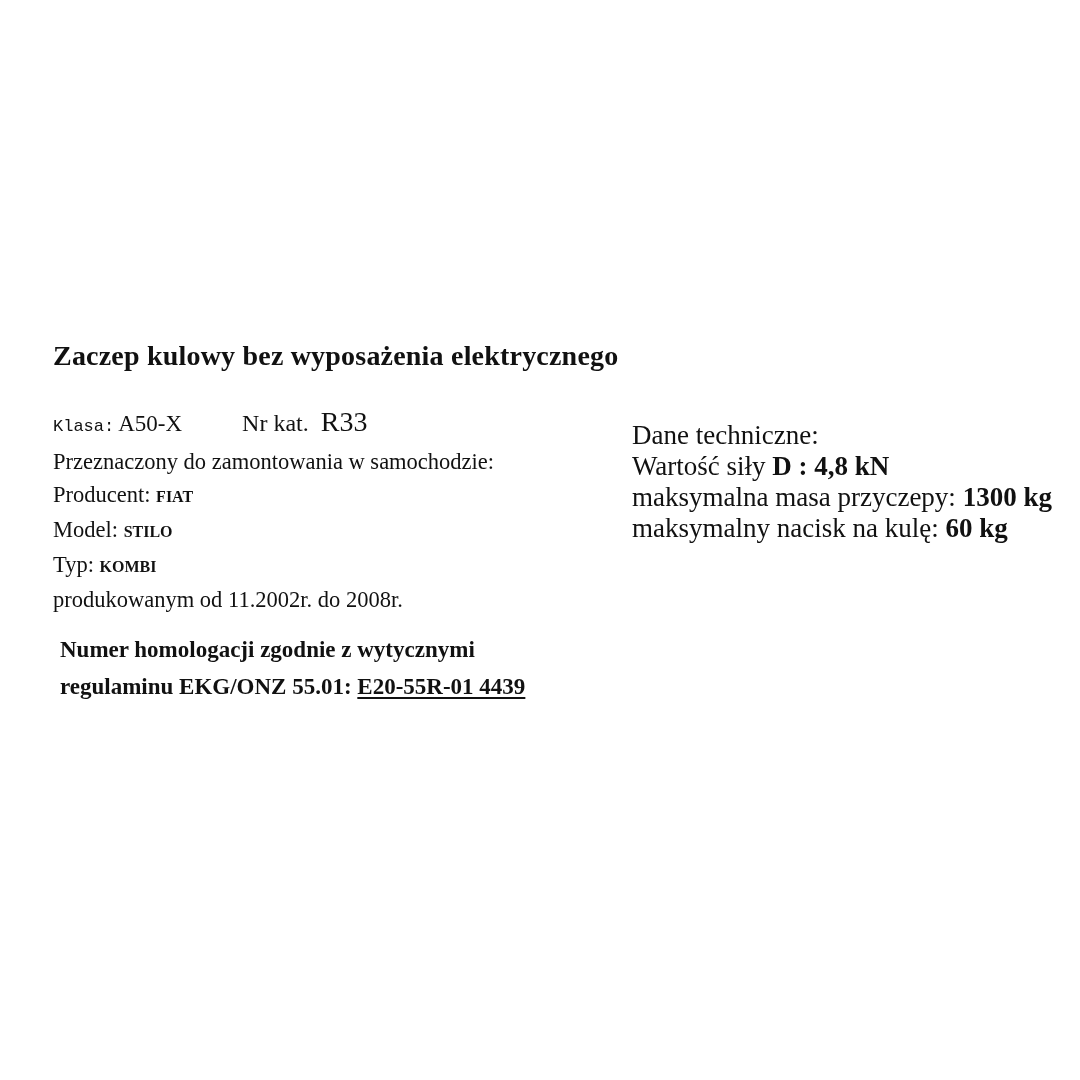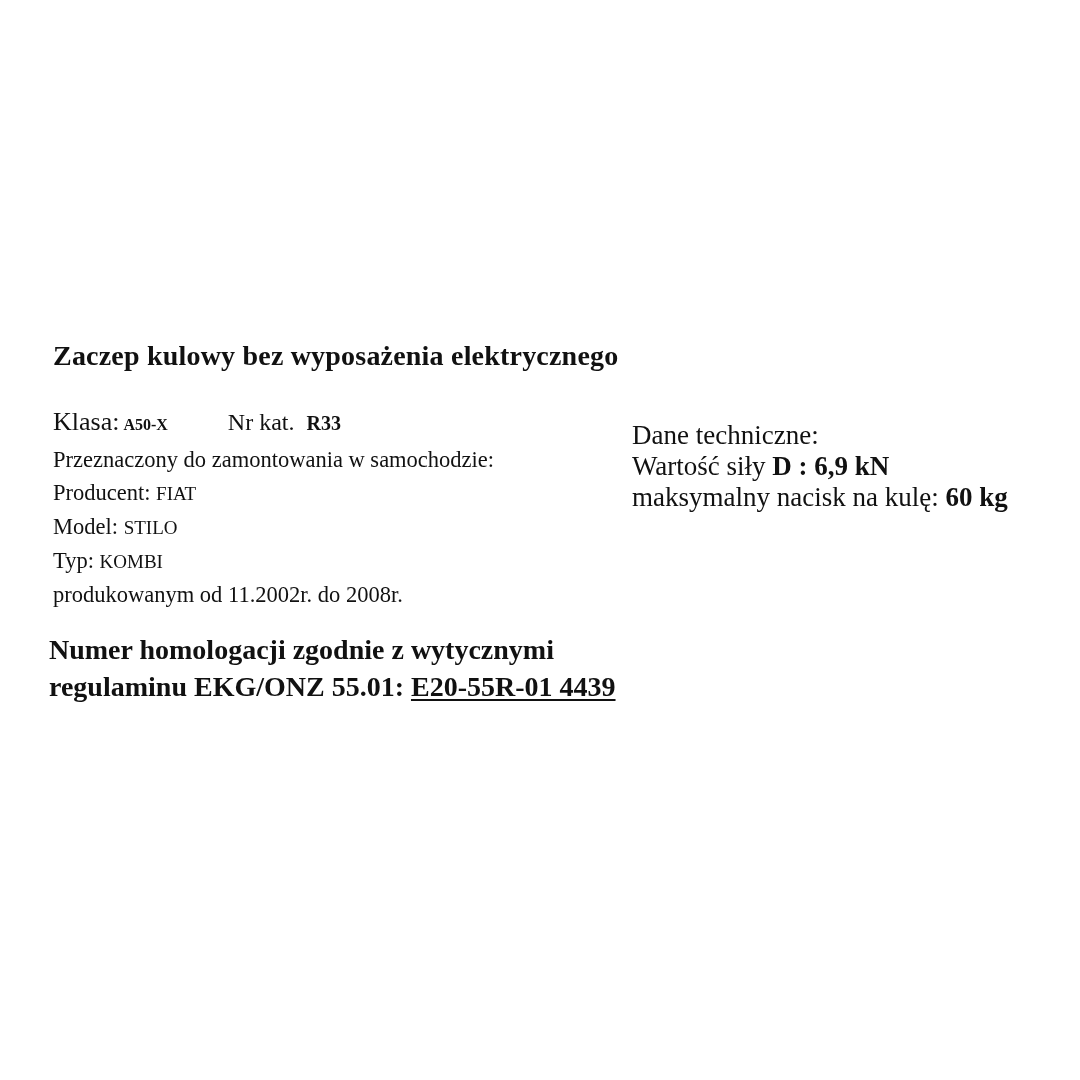--- a/index.html
+++ b/index.html
@@ -47,53 +47,53 @@
     white-space: nowrap;
   }
   .line .lbl { font-weight: normal; text-align: center; }
   .line .val { font-weight: bold; }
 
   .klasa-row {
     display: block;
     white-space: nowrap;
     line-height: 36px;
   }
-  .klasa-row .lbl { font-size: 26px; }
-  .klasa-row .val { font-size: 16px; font-weight: bold; }
+  .klasa-row .lbl { font-size: 17px; font-family: Liberation Mono, monospace; }
+  .klasa-row .val { font-size: 23px; font-weight: normal; }
   .klasa-row .katlbl {
     font-size: 24px;
     margin-left: 56px;
   }
   .klasa-row .katval {
-    font-size: 20px;
-    font-weight: bold;
+    font-size: 28px;
+    font-weight: normal;
     margin-left: 8px;
   }
 
-  .big-val { font-size: 19px; font-weight: normal; }
+  .big-val { font-size: 16px; font-weight: bold; }
 
   
   .right-col {
     position: absolute;
     left: 632px;
     top: 420px;
     width: 430px;
   }
   .right-col .line {
     font-size: 27px;
     line-height: 31px;
   }
 
   
   .homolog {
     position: absolute;
-    left: 49px;
+    left: 60px;
     top: 631px;
     width: 700px;
-    font-size: 28px;
+    font-size: 23px;
     font-weight: bold;
     line-height: 37px;
   }
   .homolog .underlined {
     text-decoration: underline;
     text-underline-offset: 3px;
   }
 </style>
 </head>
 <body>
@@ -132,23 +132,27 @@
 
   </div>
 
   <div class="right-col">
 
     <div class="line">Dane techniczne:</div>
 
     <div class="line">
       <span>Wartość siły</span>
       <span class="val" style="font-weight:bold">D</span>
-      <span class="val" style="font-weight:bold">: 6,9 kN</span>
+      <span class="val" style="font-weight:bold">: 4,8 kN</span>
     </div>
 
+    <div class="line">
+      <span>maksymalna masa przyczepy:</span>
+      <span class="val" style="font-weight:bold">1300 kg</span>
+    </div>
 
     <div class="line">
       <span>maksymalny nacisk na kulę:</span>
       <span class="val" style="font-weight:bold">60 kg</span>
     </div>
 
   </div>
 
   <div class="homolog">
     <div>Numer homologacji zgodnie z wytycznymi</div>

